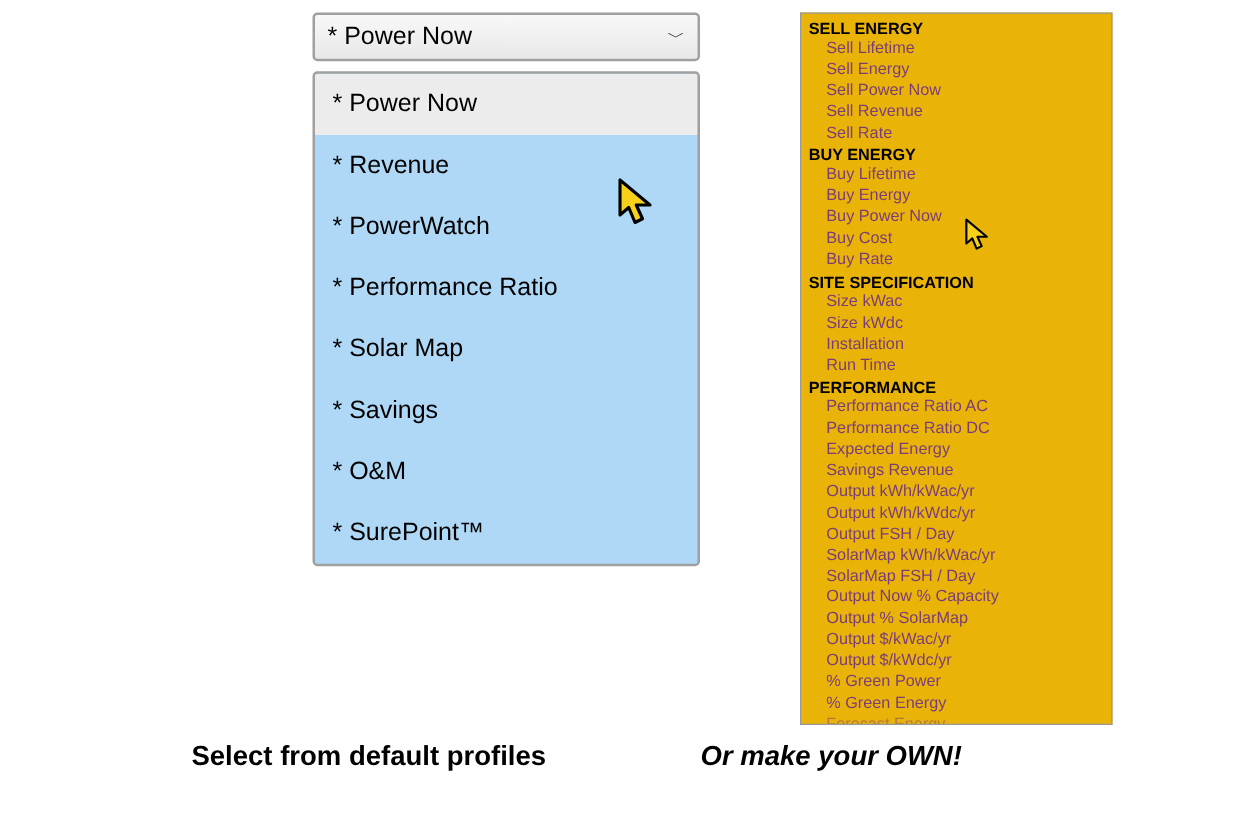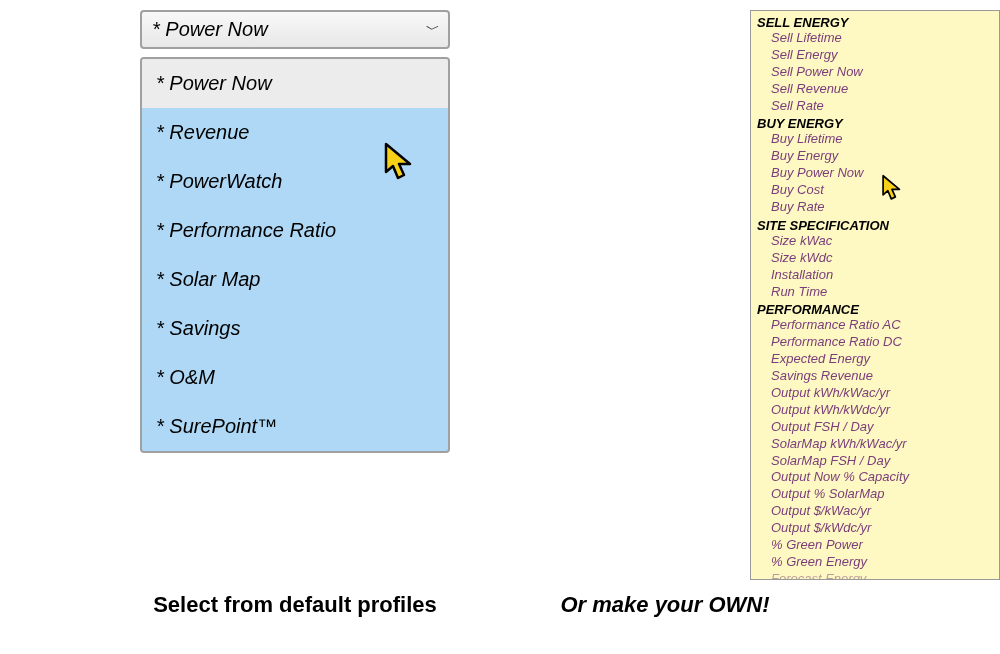--- a/index.html
+++ b/index.html
@@ -5,25 +5,24 @@
   * { box-sizing: border-box; margin: 0; padding: 0; }
   body {
     font-family: Verdana, Geneva, sans-serif;
     background: #fff;
     width: 1000px;
     height: 654px;
     position: relative;
   }
   .container {
     display: flex;
-    justify-content: space-between;
+    justify-content: center;
     padding-top: 10px;
     padding-left: 140px;
     gap: 80px;
-    font-style: italic;
   }
   .left-panel {
     width: 310px;
     position: relative;
   }
   .dropdown-closed {
     border: 2px solid #a0a0a0;
     background: linear-gradient(#f8f8f8, #e8e8e8);
     border-radius: 4px;
     padding: 6px 10px;
@@ -51,21 +50,21 @@
   .dropdown-list .item.selected {
     background: #ececec;
   }
   .cursor {
     position: absolute;
     pointer-events: none;
   }
   .right-panel {
     width: 250px;
     border: 1px solid #999;
-    background: #fef9c3;
+    background: #eab308;
     padding: 2px 6px 0 6px;
     height: 570px;
     overflow: hidden;
     position: relative;
   }
   .section-header {
     font-weight: bold;
     font-size: 13px;
     color: #000;
     margin-top: 2px;

